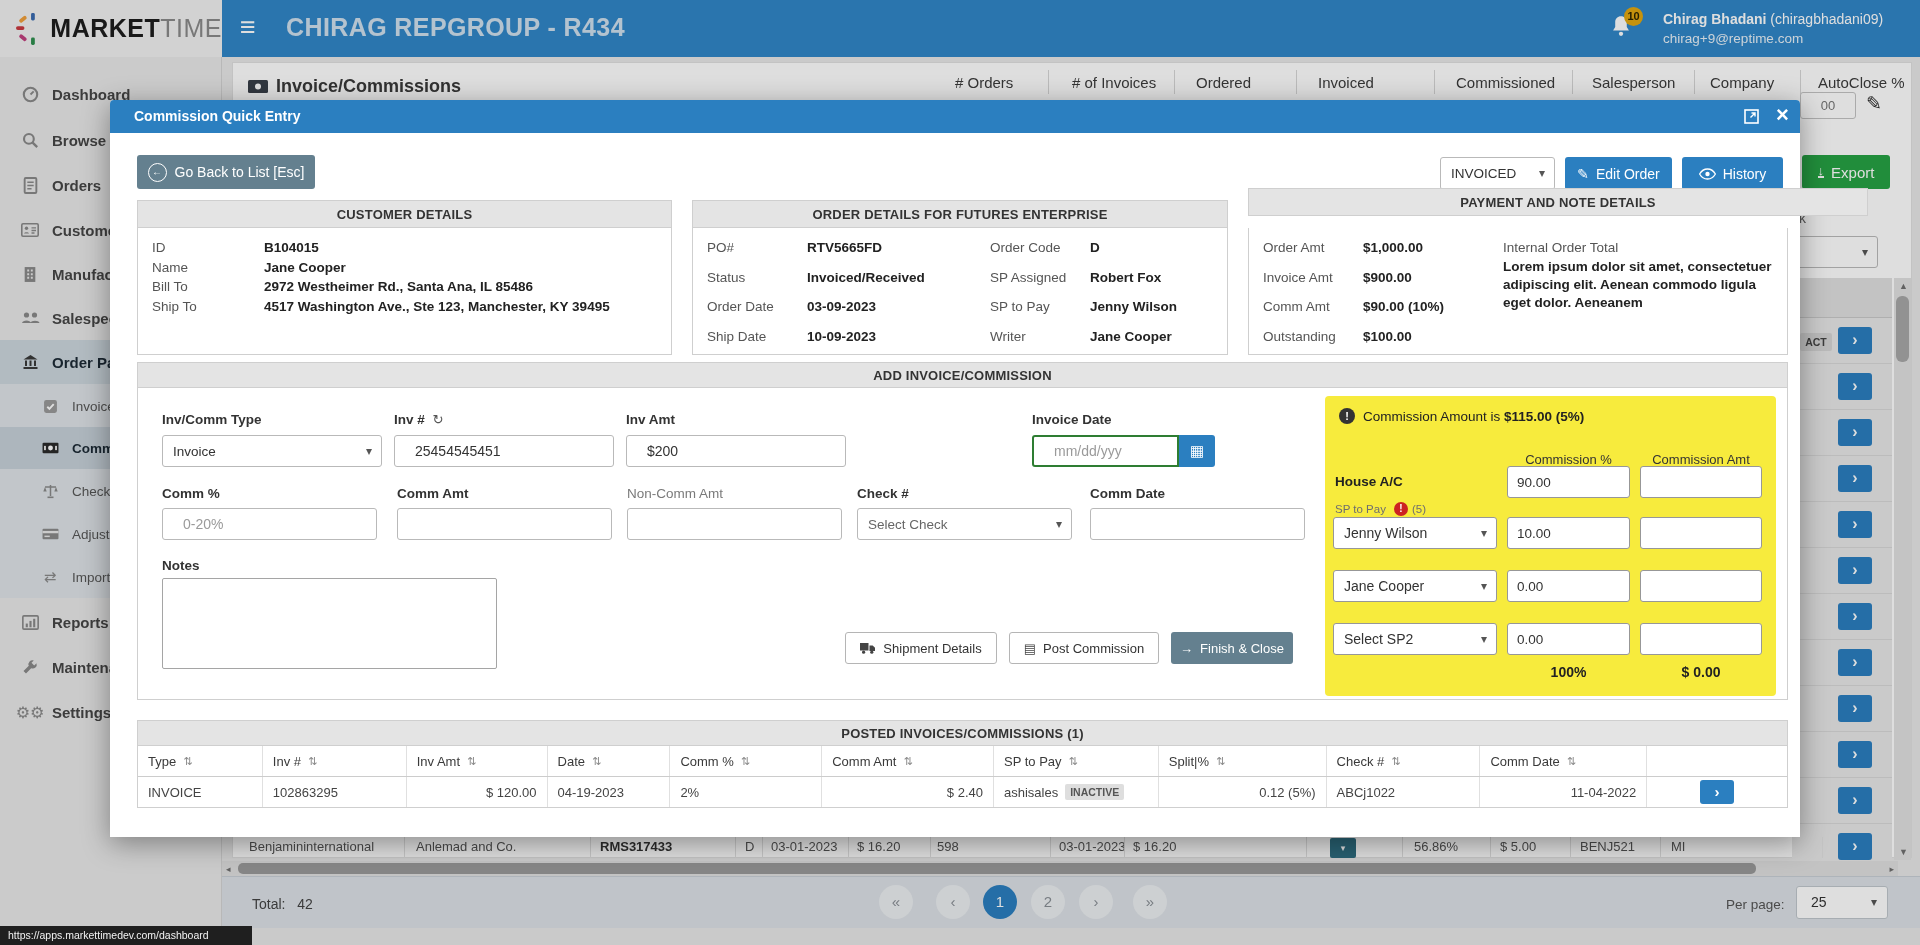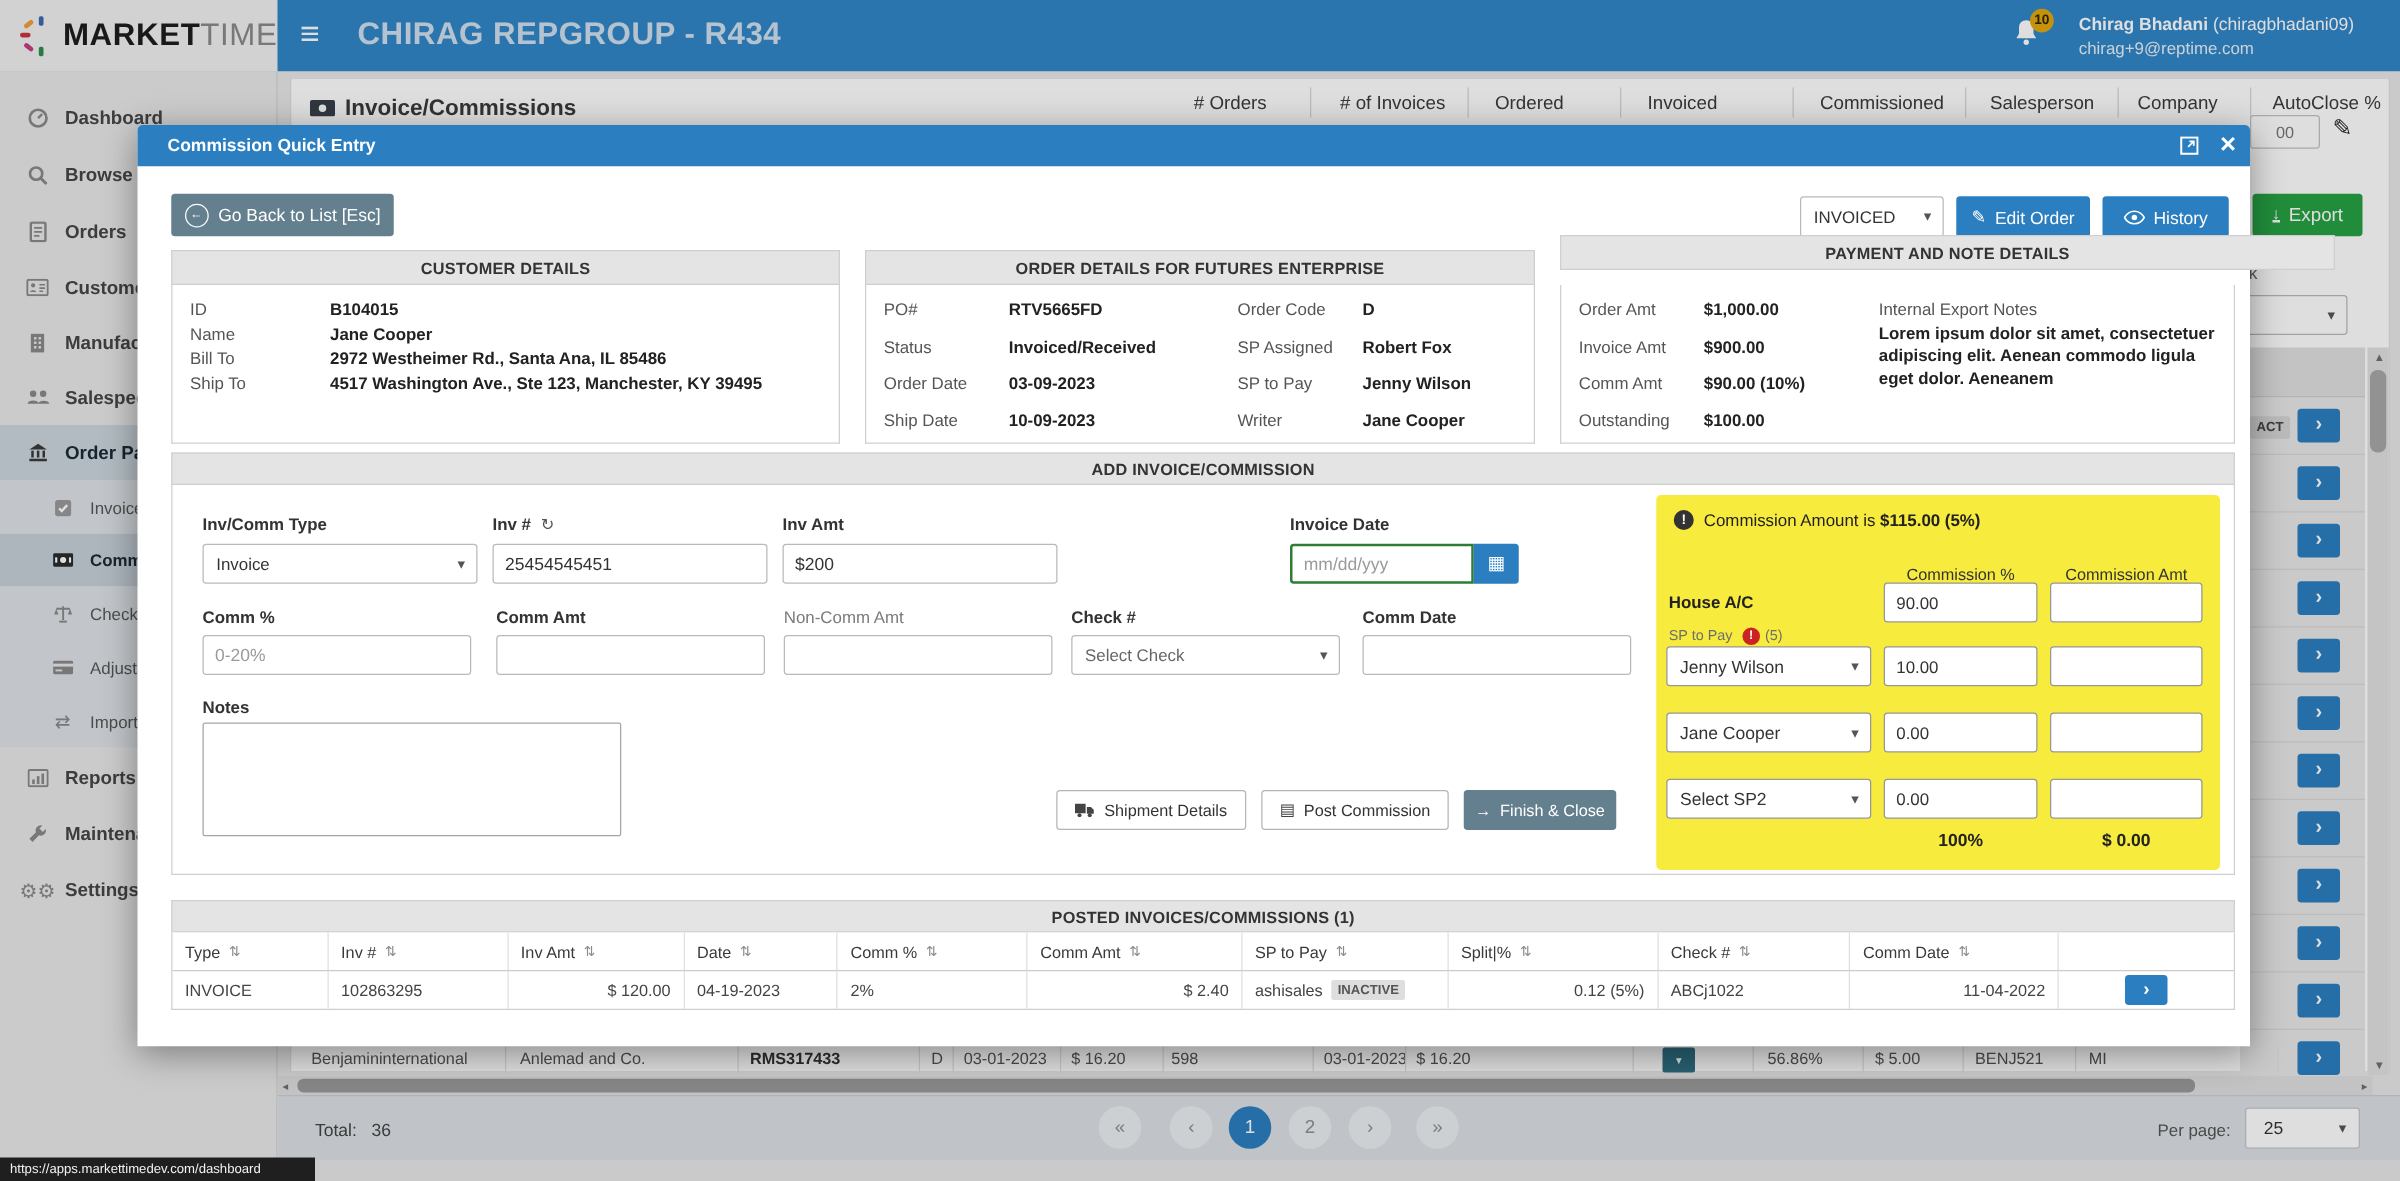--- a/index.html
+++ b/index.html
@@ -99,21 +99,21 @@
   .sel .c{position:absolute;right:9px;top:0;line-height:31px;color:#555;font-size:12px}
   .panel-hd{position:absolute;height:28px;background:#e4e4e4;border:1px solid #cfcfcf;font-size:13px;
     font-weight:bold;color:#333;text-align:center;line-height:27px;box-sizing:border-box;letter-spacing:.2px}
   .panel-bd{position:absolute;background:#fff;border:1px solid #cfcfcf;border-top:none;box-sizing:border-box}
   .kv{display:grid;grid-template-columns:112px 1fr;row-gap:4.5px;font-size:13.5px;padding:12px 0 0 14px}
   .kv .k{color:#555}
   .kv .v{font-weight:bold;color:#222}
   .lbl{position:absolute;font-size:13.5px;font-weight:bold;color:#333;white-space:nowrap}
   .lbl.muted{font-weight:400;color:#7a7a7a}
   .inp{position:absolute;height:32px;border:1px solid #b9b9b9;border-radius:3px;background:#fff;
-    font-family:"Liberation Sans","DejaVu Sans",sans-serif;font-size:14px;color:#333;padding:0 9px;box-sizing:border-box}
+    font-family:"Liberation Sans","DejaVu Sans",sans-serif;font-size:14px;color:#333;padding:0 20px;box-sizing:border-box}
   .inp::placeholder{color:#9a9a9a}
   .date-inp{border:2px solid #2e7d32;border-radius:3px 0 0 3px}
   .cal-btn{position:absolute;width:36px;height:32px;background:#2b7fc0;border-radius:0 3px 3px 0;color:#fff;
     text-align:center;line-height:32px;font-size:15px;cursor:pointer}
   .yellow{left:1215px;top:296px;width:451px;height:300px;background:#f7eb3d;border-radius:4px}
   .y-note{position:absolute;left:14px;top:12px;font-size:13.5px;color:#222;display:flex;align-items:center}
   .warn{display:inline-block;width:16px;height:16px;border-radius:50%;background:#333;color:#fff;font-size:11px;
     font-weight:bold;text-align:center;line-height:16px;margin-right:8px}
   .warn.red{background:#cc2222;width:14px;height:14px;font-size:10px;line-height:14px;margin:0 4px 0 8px}
   .y-colhd{position:absolute;top:56px;font-size:13px;color:#333;text-align:center}
@@ -431,21 +431,21 @@
 <div class="abs teal-sel">▾</div>
 
 <div class="abs hscroll">
   <span class="sarrow" style="left:4px;top:3px">◂</span>
   <span class="sarrow" style="right:4px;top:3px">▸</span>
 </div>
 <div class="abs hthumb"></div>
 
 <div class="abs footer"></div>
 <div class="abs total">
-  <span>Total:</span>&nbsp;&nbsp;&nbsp;<span>36</span>
+  <span>Total:</span>&nbsp;&nbsp;&nbsp;<span>42</span>
 </div>
 <div id="pager">
     <div class="pcirc" style="left: 879px;">«</div>
     <div class="pcirc" style="left: 936px;">‹</div>
     <div class="pcirc cur" style="left: 983px;">1</div>
     <div class="pcirc" style="left: 1031px;">2</div>
     <div class="pcirc" style="left: 1079px;">›</div>
     <div class="pcirc" style="left: 1133px;">»</div>
   </div>
 <span class="abs perpage-lbl">Per page:</span>
@@ -534,21 +534,21 @@
       <span class="k">Order Amt</span>
         <span class="v">$1,000.00</span>
       <span class="k">Invoice Amt</span>
         <span class="v">$900.00</span>
       <span class="k">Comm Amt</span>
         <span class="v">$90.00 (10%)</span>
       <span class="k">Outstanding</span>
         <span class="v">$100.00</span>
     </div>
     <div style="padding:12px 12px 0 10px;font-size:13.5px;width:275px">
-      <div style="color:#555">Internal Export Notes</div>
+      <div style="color:#555">Internal Order Total</div>
       <div style="font-weight:bold;color:#222;line-height:1.35;margin-top:3px">Lorem ipsum dolor sit amet, consectetuer adipiscing elit. Aenean commodo ligula eget dolor. Aeneanem</div>
     </div>
   </div>
 
   <div class="panel-hd" style="left:27px;top:262px;width:1651px;height:26px;line-height:25px">ADD INVOICE/COMMISSION</div>
   <div class="panel-bd" style="left:27px;top:288px;width:1651px;height:312px"></div>
 
   <span class="lbl" style="left:52px;top:312px">Inv/Comm Type</span>
   <div class="sel" style="left:52px;top:335px;width:220px;height:32px">
     <span class="st">Invoice</span>

